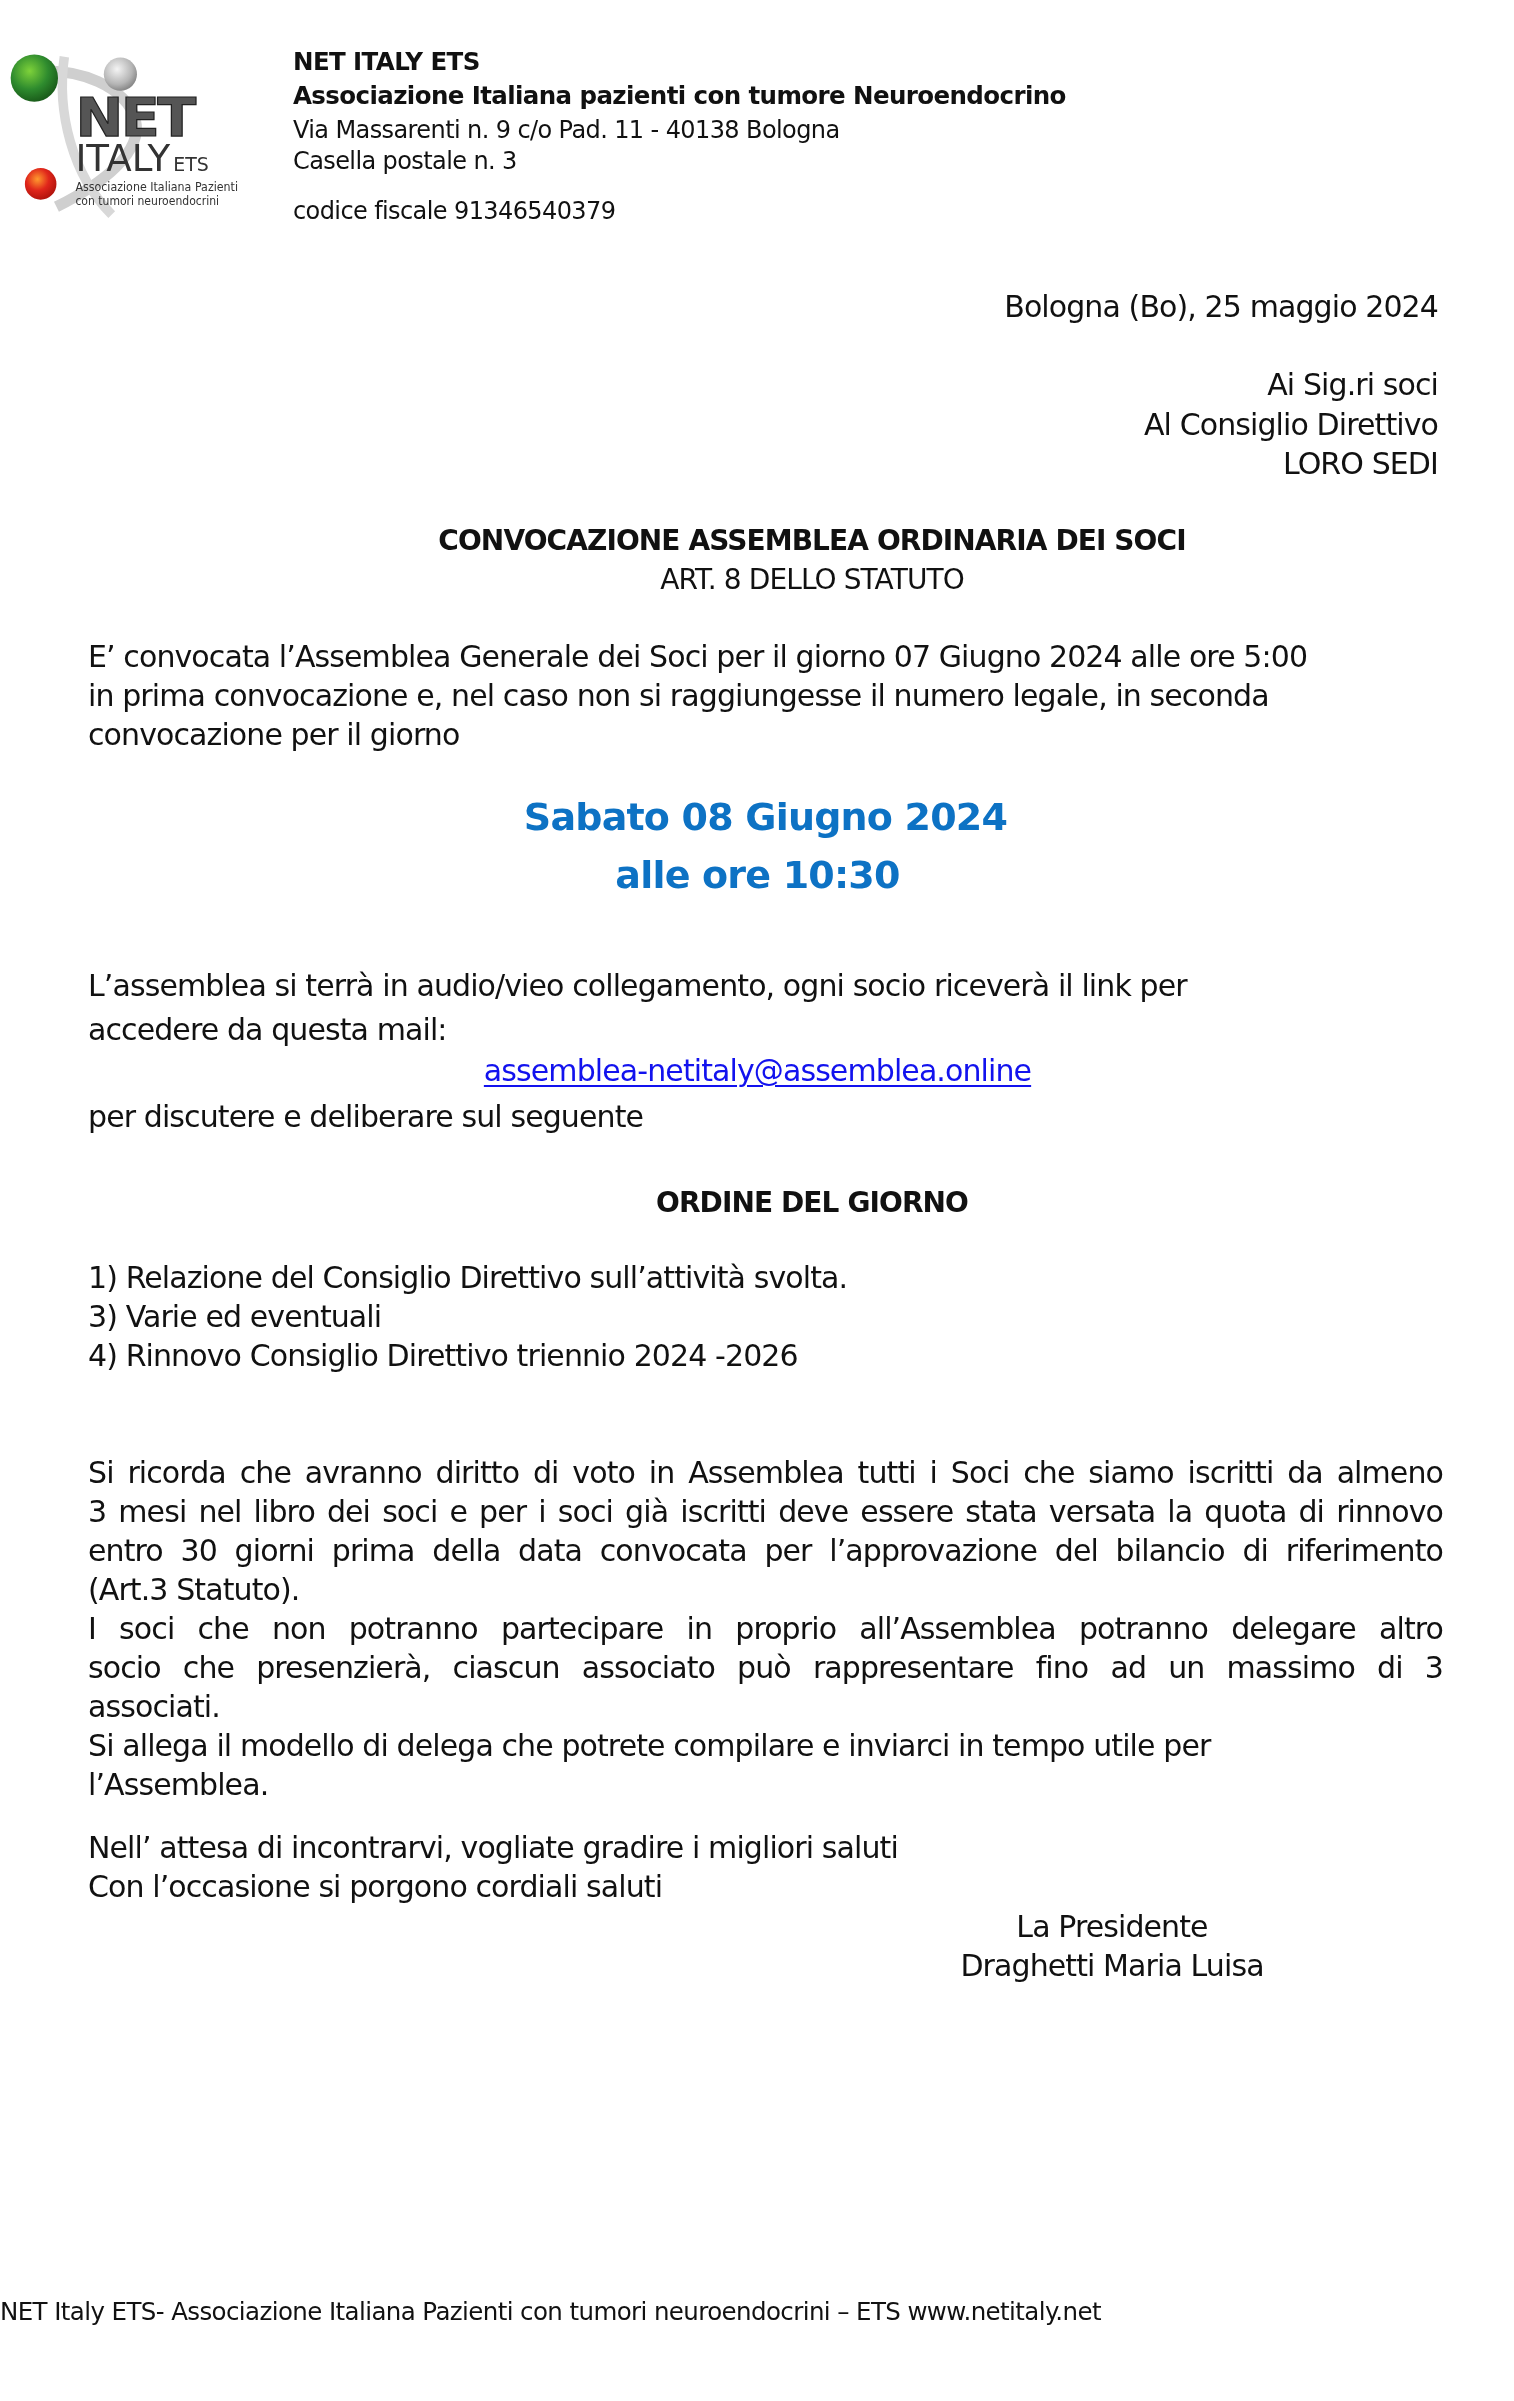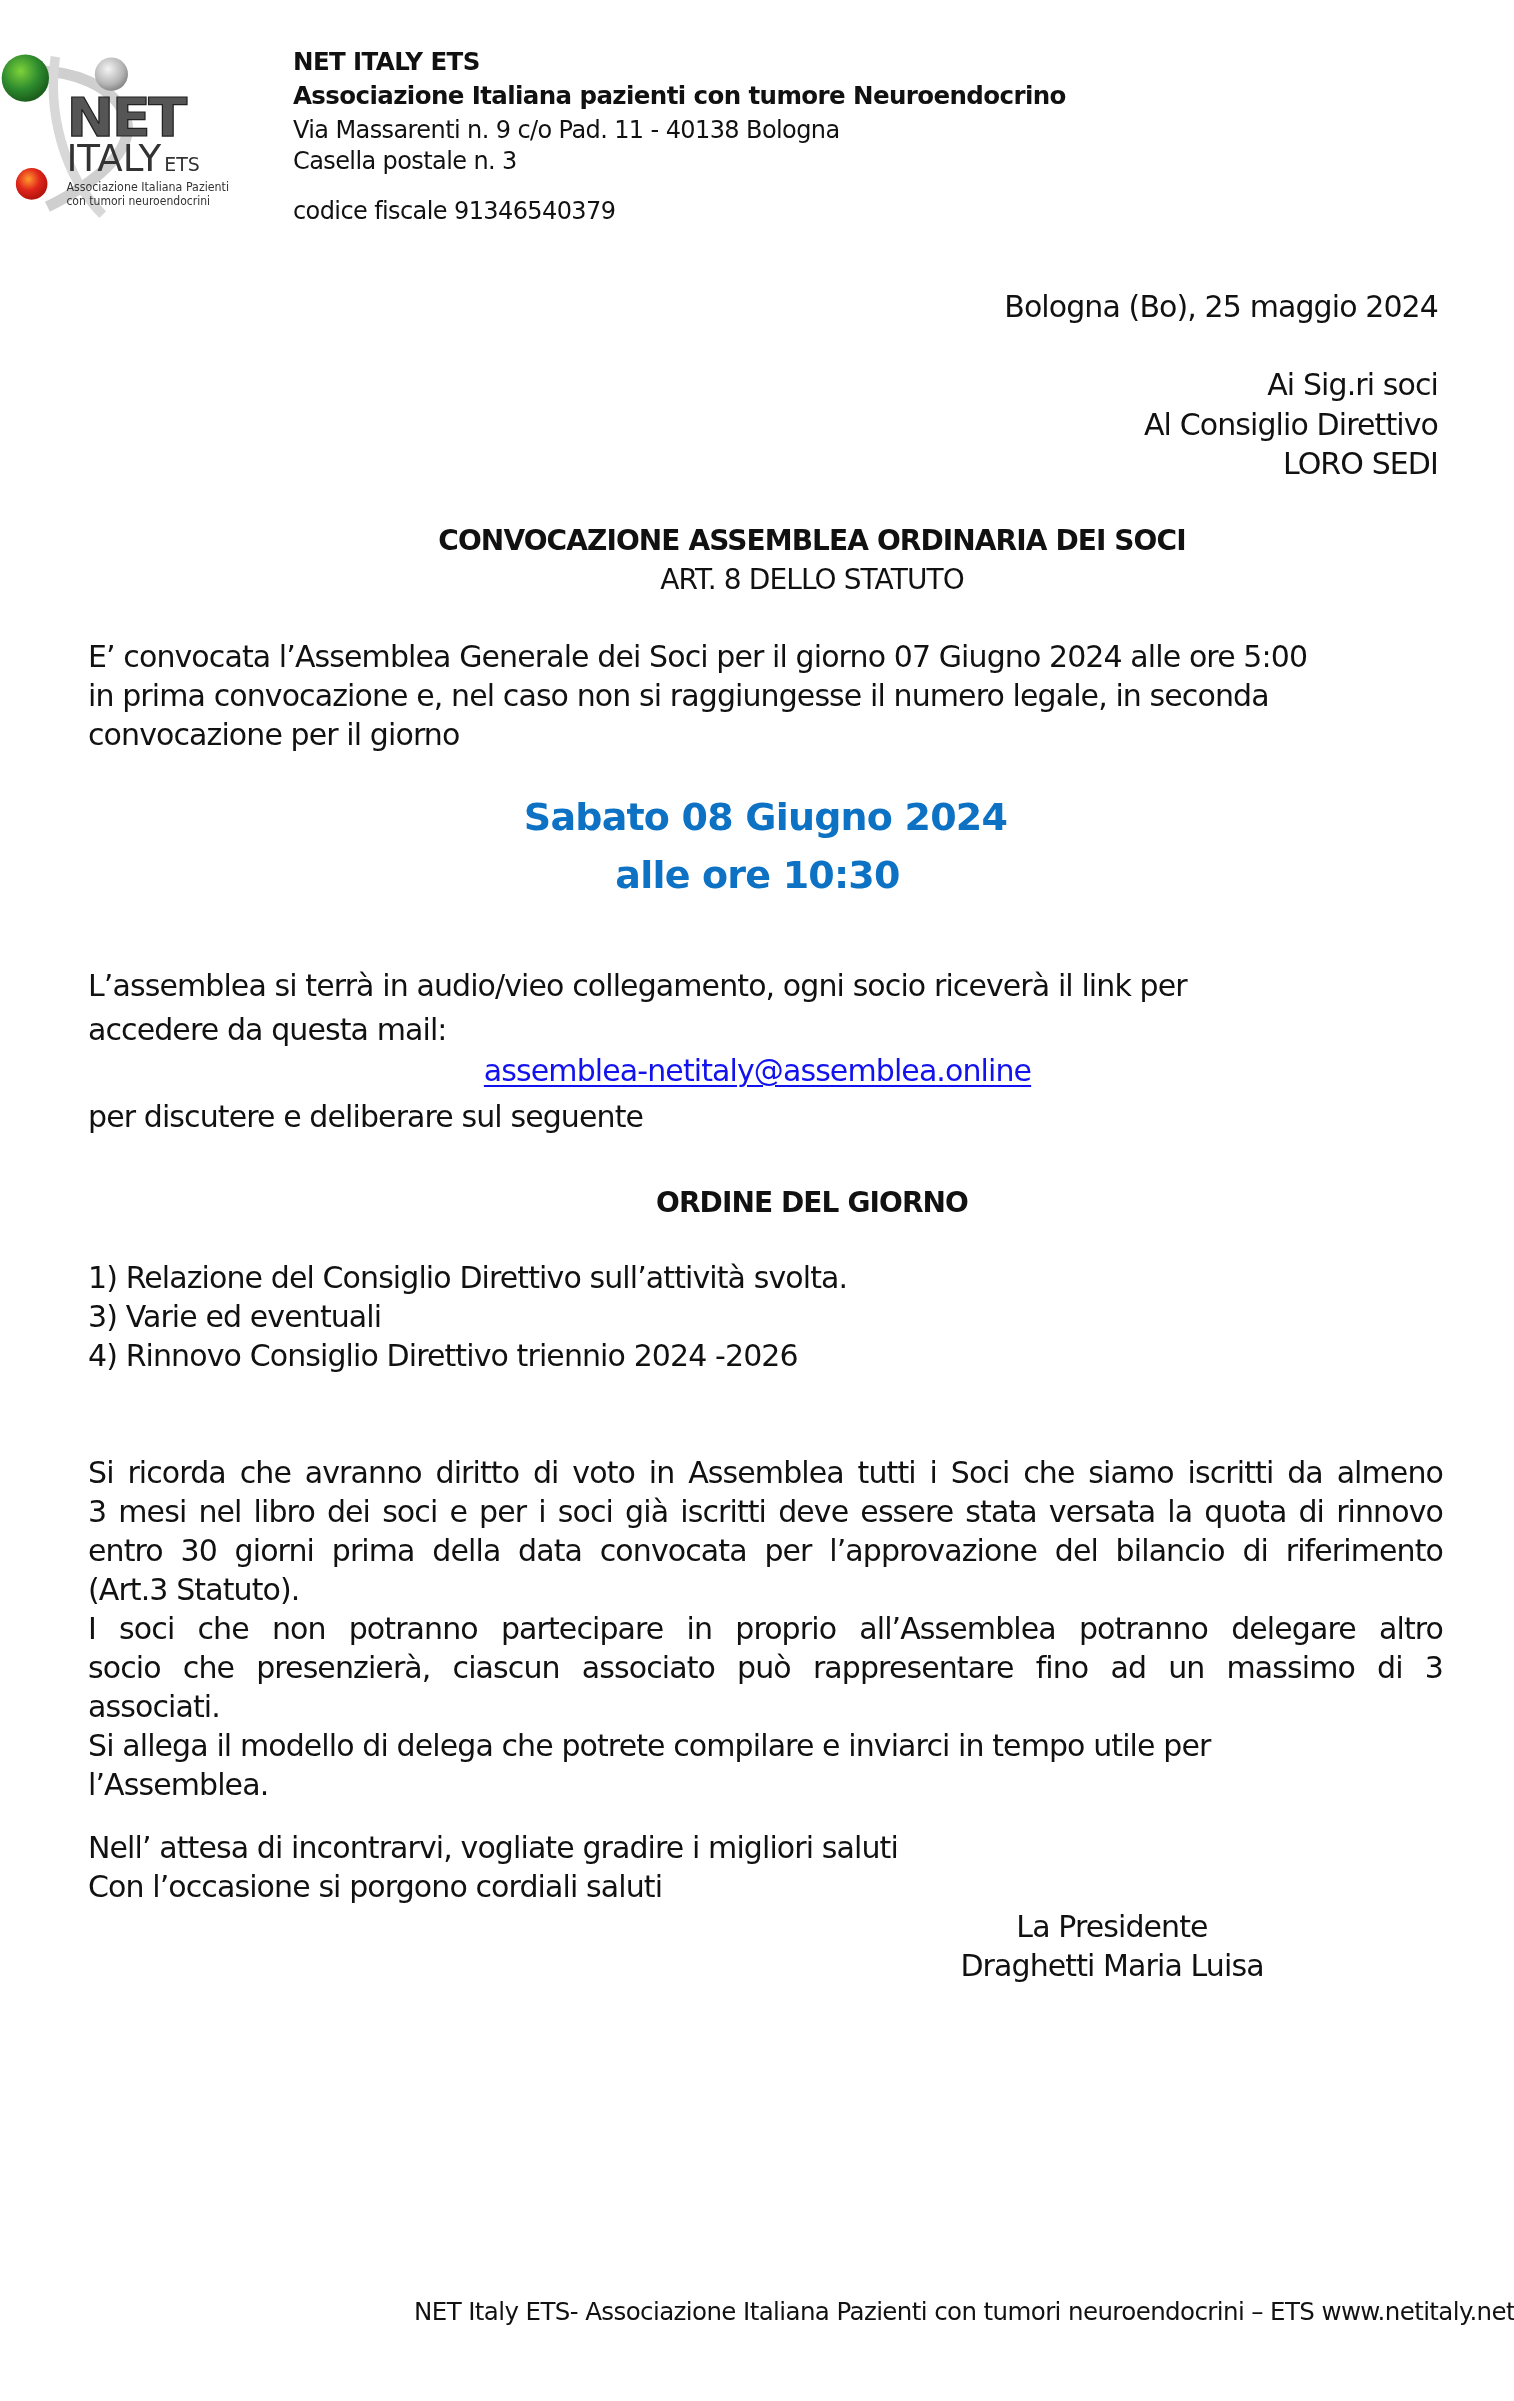--- a/index.html
+++ b/index.html
@@ -3,32 +3,32 @@
 <meta charset="utf-8">
 <style>
   html, body { margin: 0; padding: 0; background: #ffffff; }
   body {
     width: 1515px; height: 2401px; position: relative; overflow: hidden;
     font-family: "DejaVu Sans", sans-serif; color: #111111;
   }
   .abs { position: absolute; }
   .txt { font-size: 30px; line-height: 39px; letter-spacing: -0.9px; white-space: nowrap; }
   
-  #logo { left: 0; top: 41px; width: 237px; height: 180px; text-decoration: underline; }
+  #logo { left: 9px; top: 41px; width: 237px; height: 180px; text-decoration: underline; }
   
   .hdr { left: 293px; font-size: 24px; line-height: 32px; letter-spacing: -0.6px; white-space: nowrap; }
   .hdr.b { font-weight: bold; font-size: 24.5px; }
   .right { text-align: right; }
   .center { text-align: center; }
   .bold { font-weight: bold; }
   .blue { color: #0d72c4; font-weight: bold; font-size: 38px; line-height: 58px; letter-spacing: -0.8px; }
   .link { color: #1212ee; text-decoration: underline; text-decoration-thickness: 1.6px; text-underline-offset: 4px; text-align: center; }
   .jl { display: block; text-align: justify; text-align-last: justify; height: 39px; }
   .ll { display: block; height: 39px; }
-  .footer { left: 0; width: 1515px; top: 2296px; font-size: 24.5px; line-height: 32px; letter-spacing: -0.6px; text-align: right; white-space: nowrap; }
+  .footer { left: 0; width: 1515px; top: 2296px; font-size: 24.5px; line-height: 32px; letter-spacing: -0.6px; text-align: left; white-space: nowrap; }
 </style>
 </head>
 <body>
 
 <div id="logo" class="abs">
   <svg width="237" height="180" viewBox="0 0 300 228">
     <defs>
       <radialGradient id="gG" cx="40%" cy="35%" r="65%">
         <stop offset="0%" stop-color="#7ed23a"></stop>
           <stop offset="60%" stop-color="#2e8b2e"></stop>

